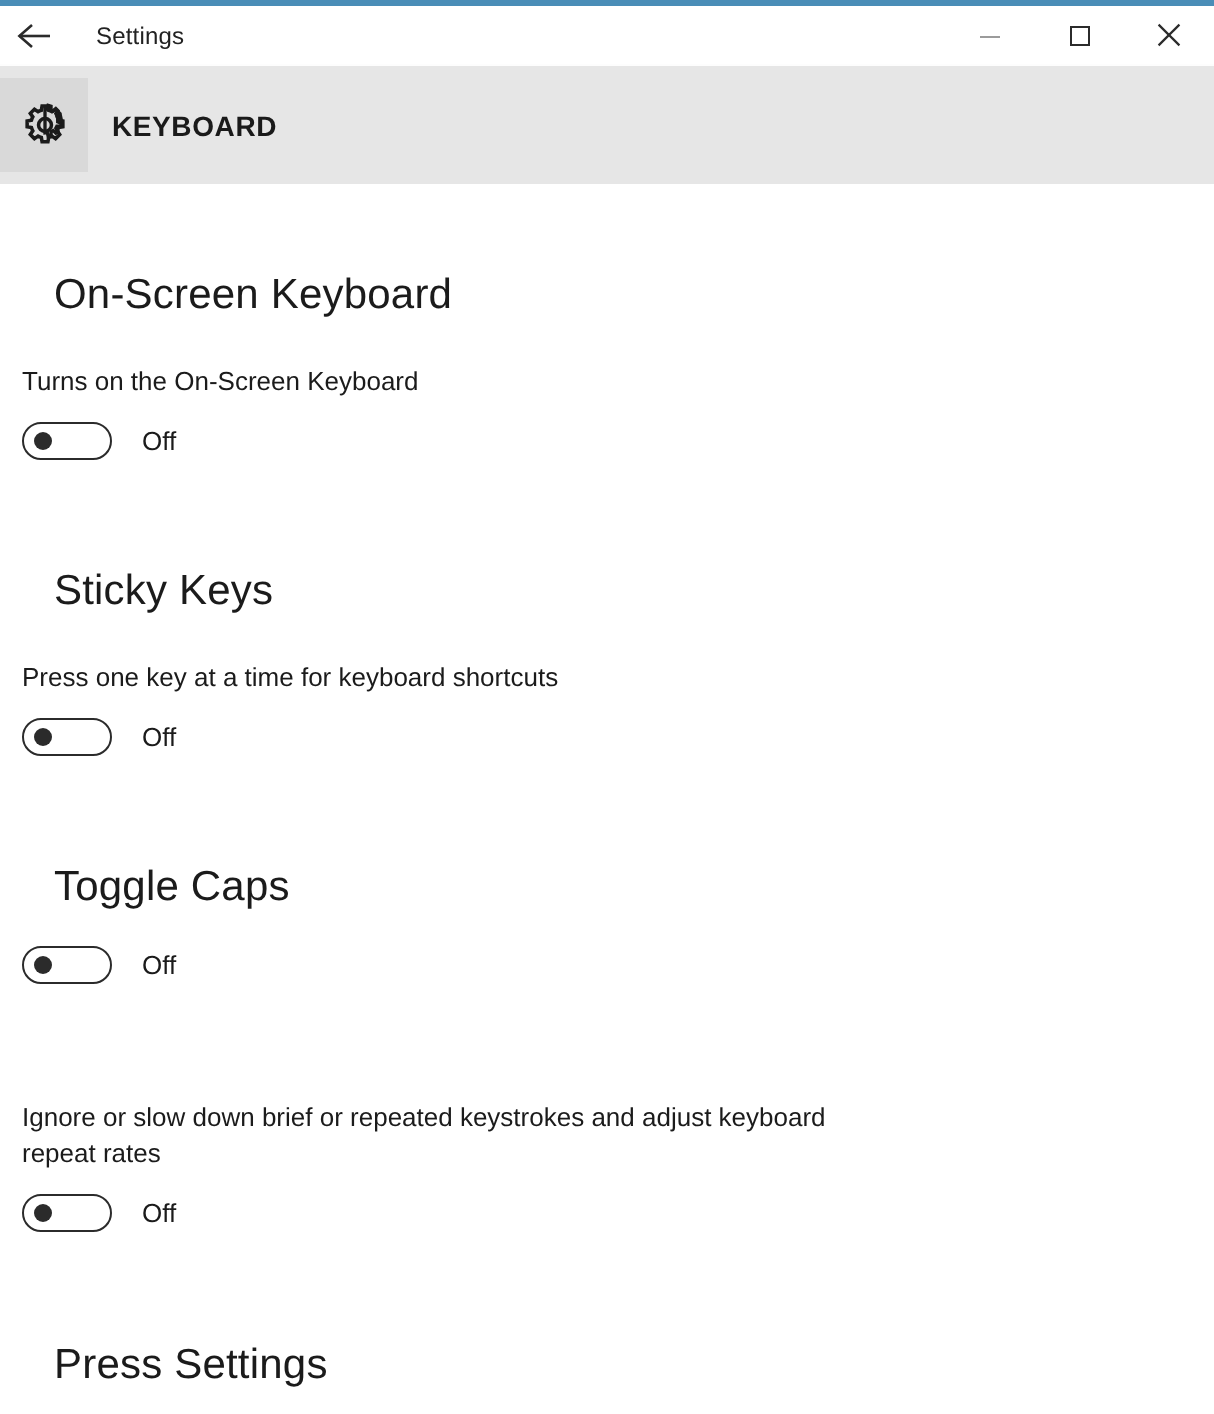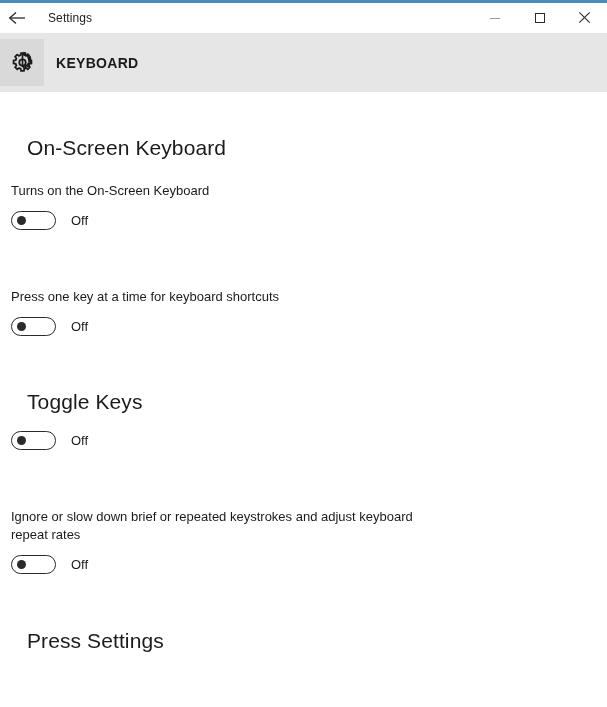--- a/index.html
+++ b/index.html
@@ -220,31 +220,32 @@
     <div class="section-desc">Turns on the On-Screen Keyboard</div>
     <div class="toggle-row">
       <div class="switch">
         <div class="knob"></div>
       </div>
       <div class="toggle-label">Off</div>
     </div>
   </div>
 
   <div class="section s2">
+    <div class="section-heading">Sticky Keys</div>
     <div class="section-desc">Press one key at a time for keyboard shortcuts</div>
     <div class="toggle-row">
       <div class="switch">
         <div class="knob"></div>
       </div>
       <div class="toggle-label">Off</div>
     </div>
   </div>
 
   <div class="section s3">
-    <div class="section-heading">Toggle Keys</div>
+    <div class="section-heading">Toggle Caps</div>
     <div class="toggle-row">
       <div class="switch">
         <div class="knob"></div>
       </div>
       <div class="toggle-label">Off</div>
     </div>
   </div>
 
   <div class="section s4">
     <div class="section-desc">Ignore or slow down brief or repeated keystrokes and adjust keyboard repeat rates</div>

